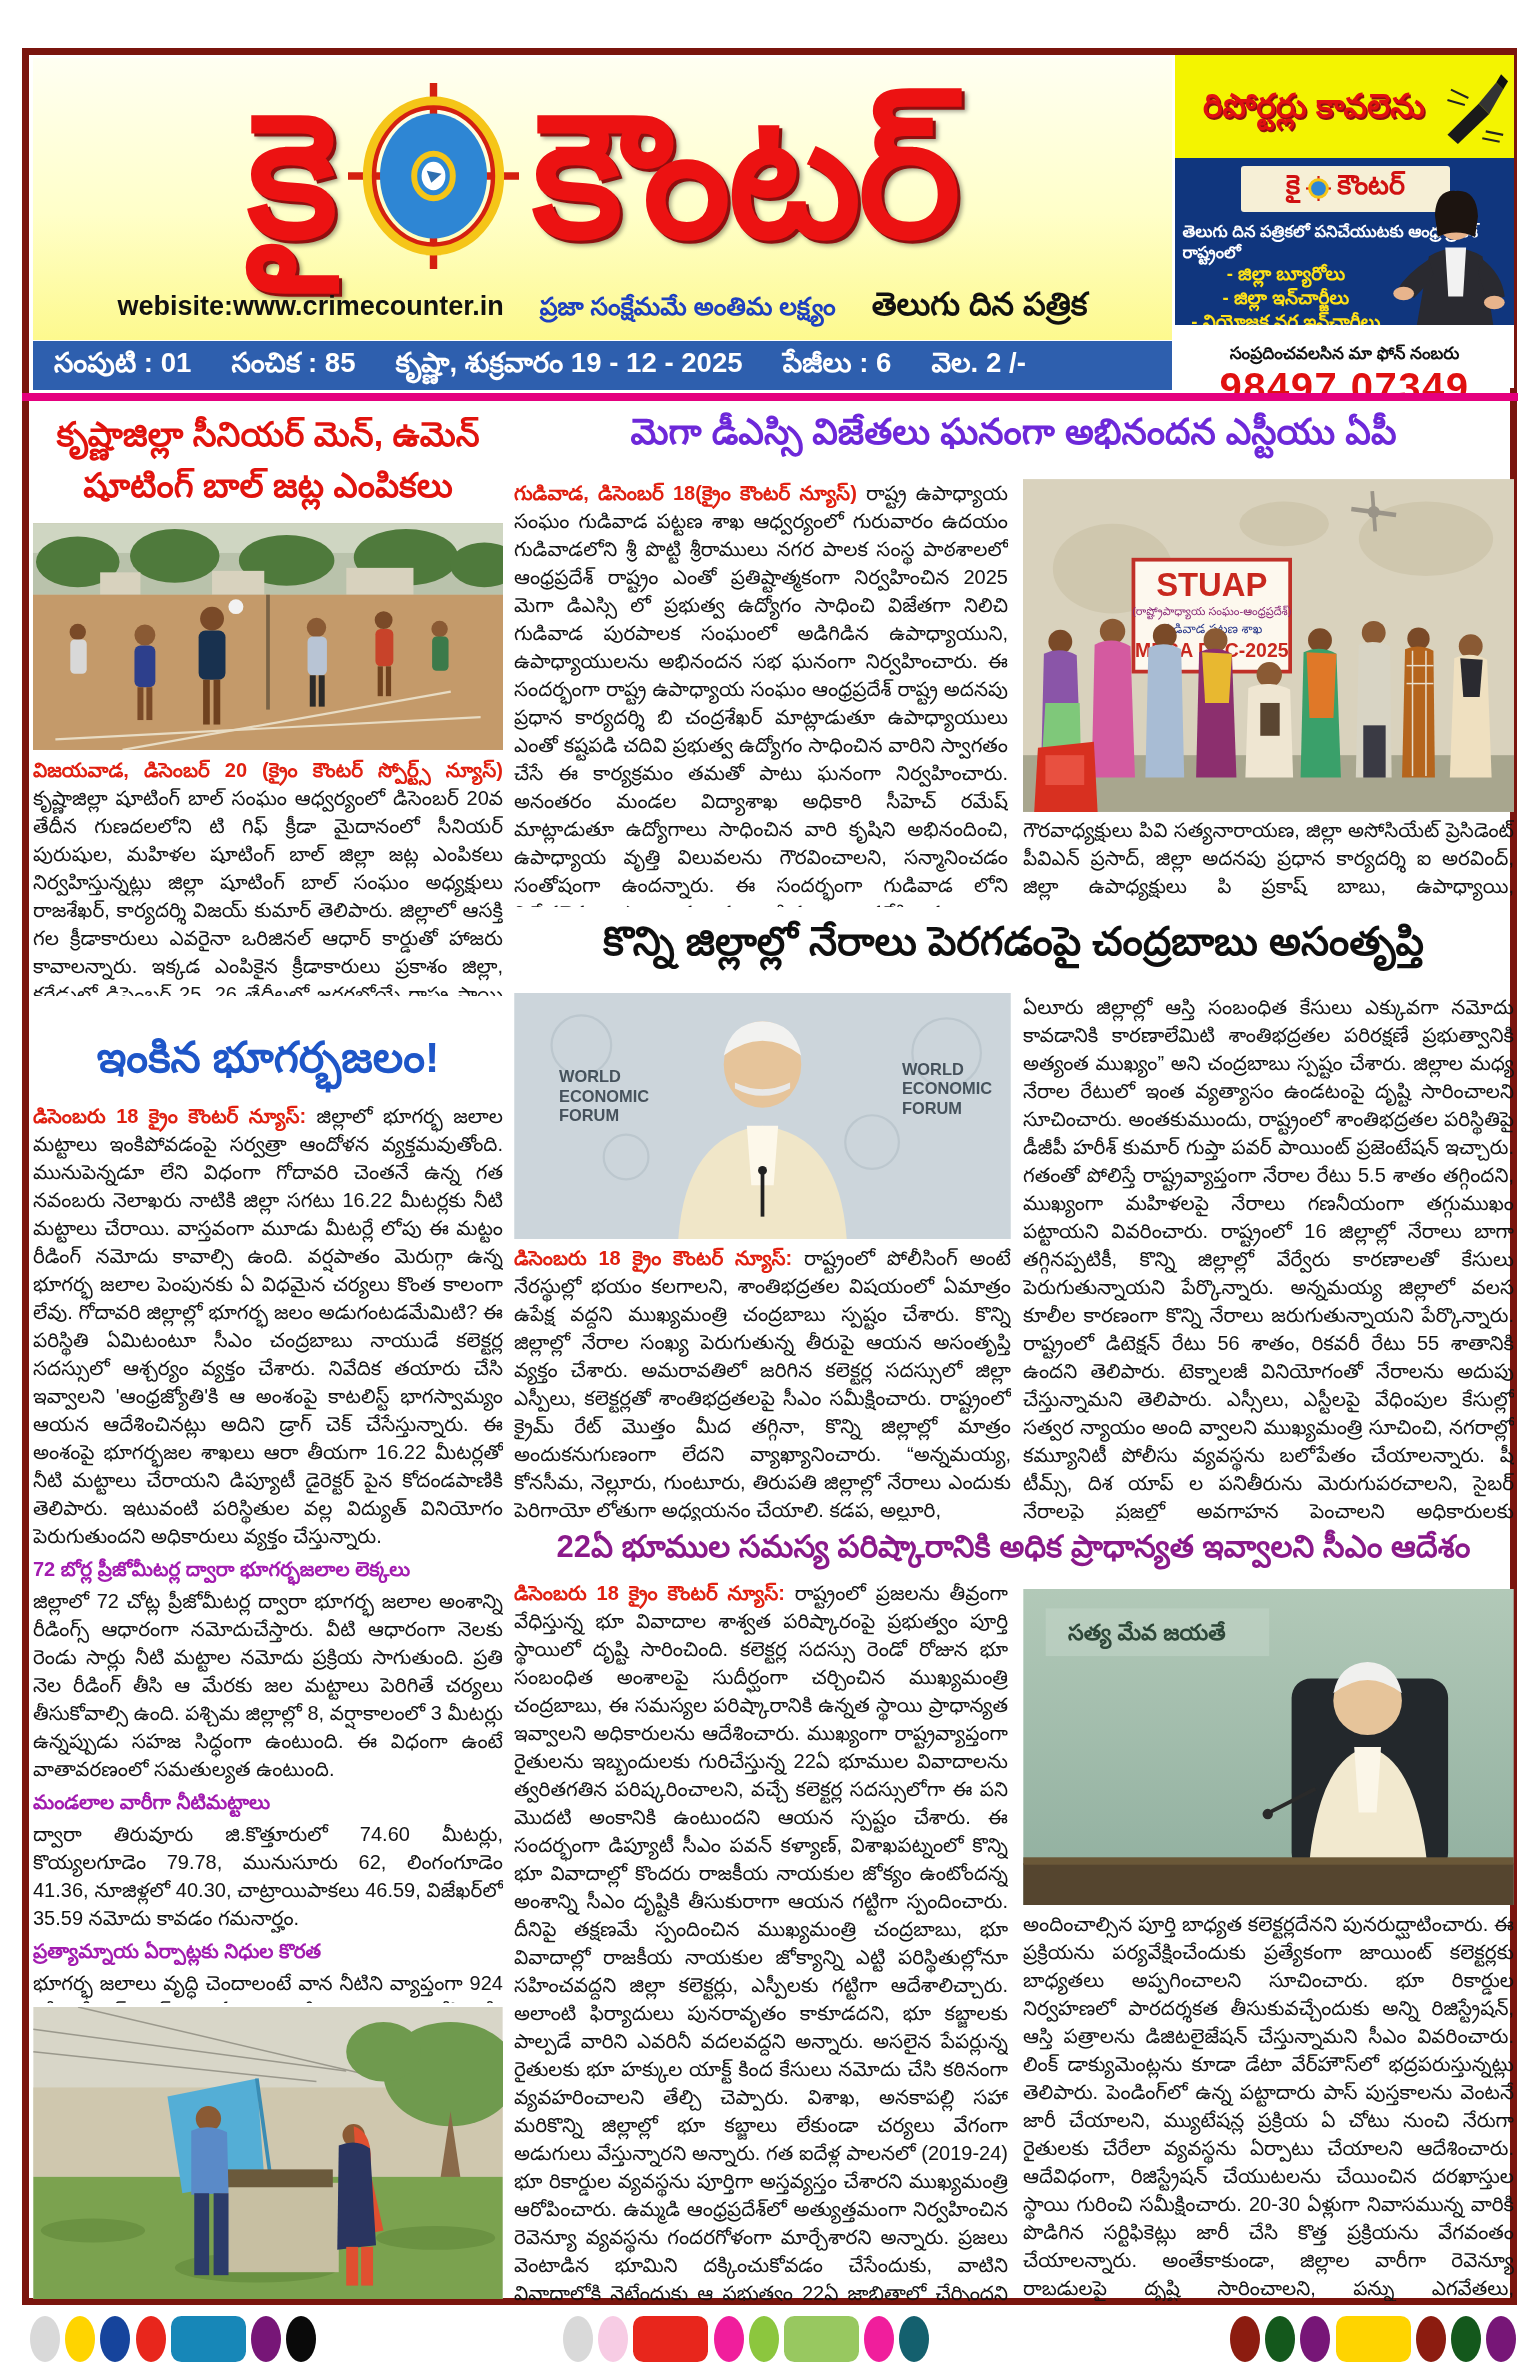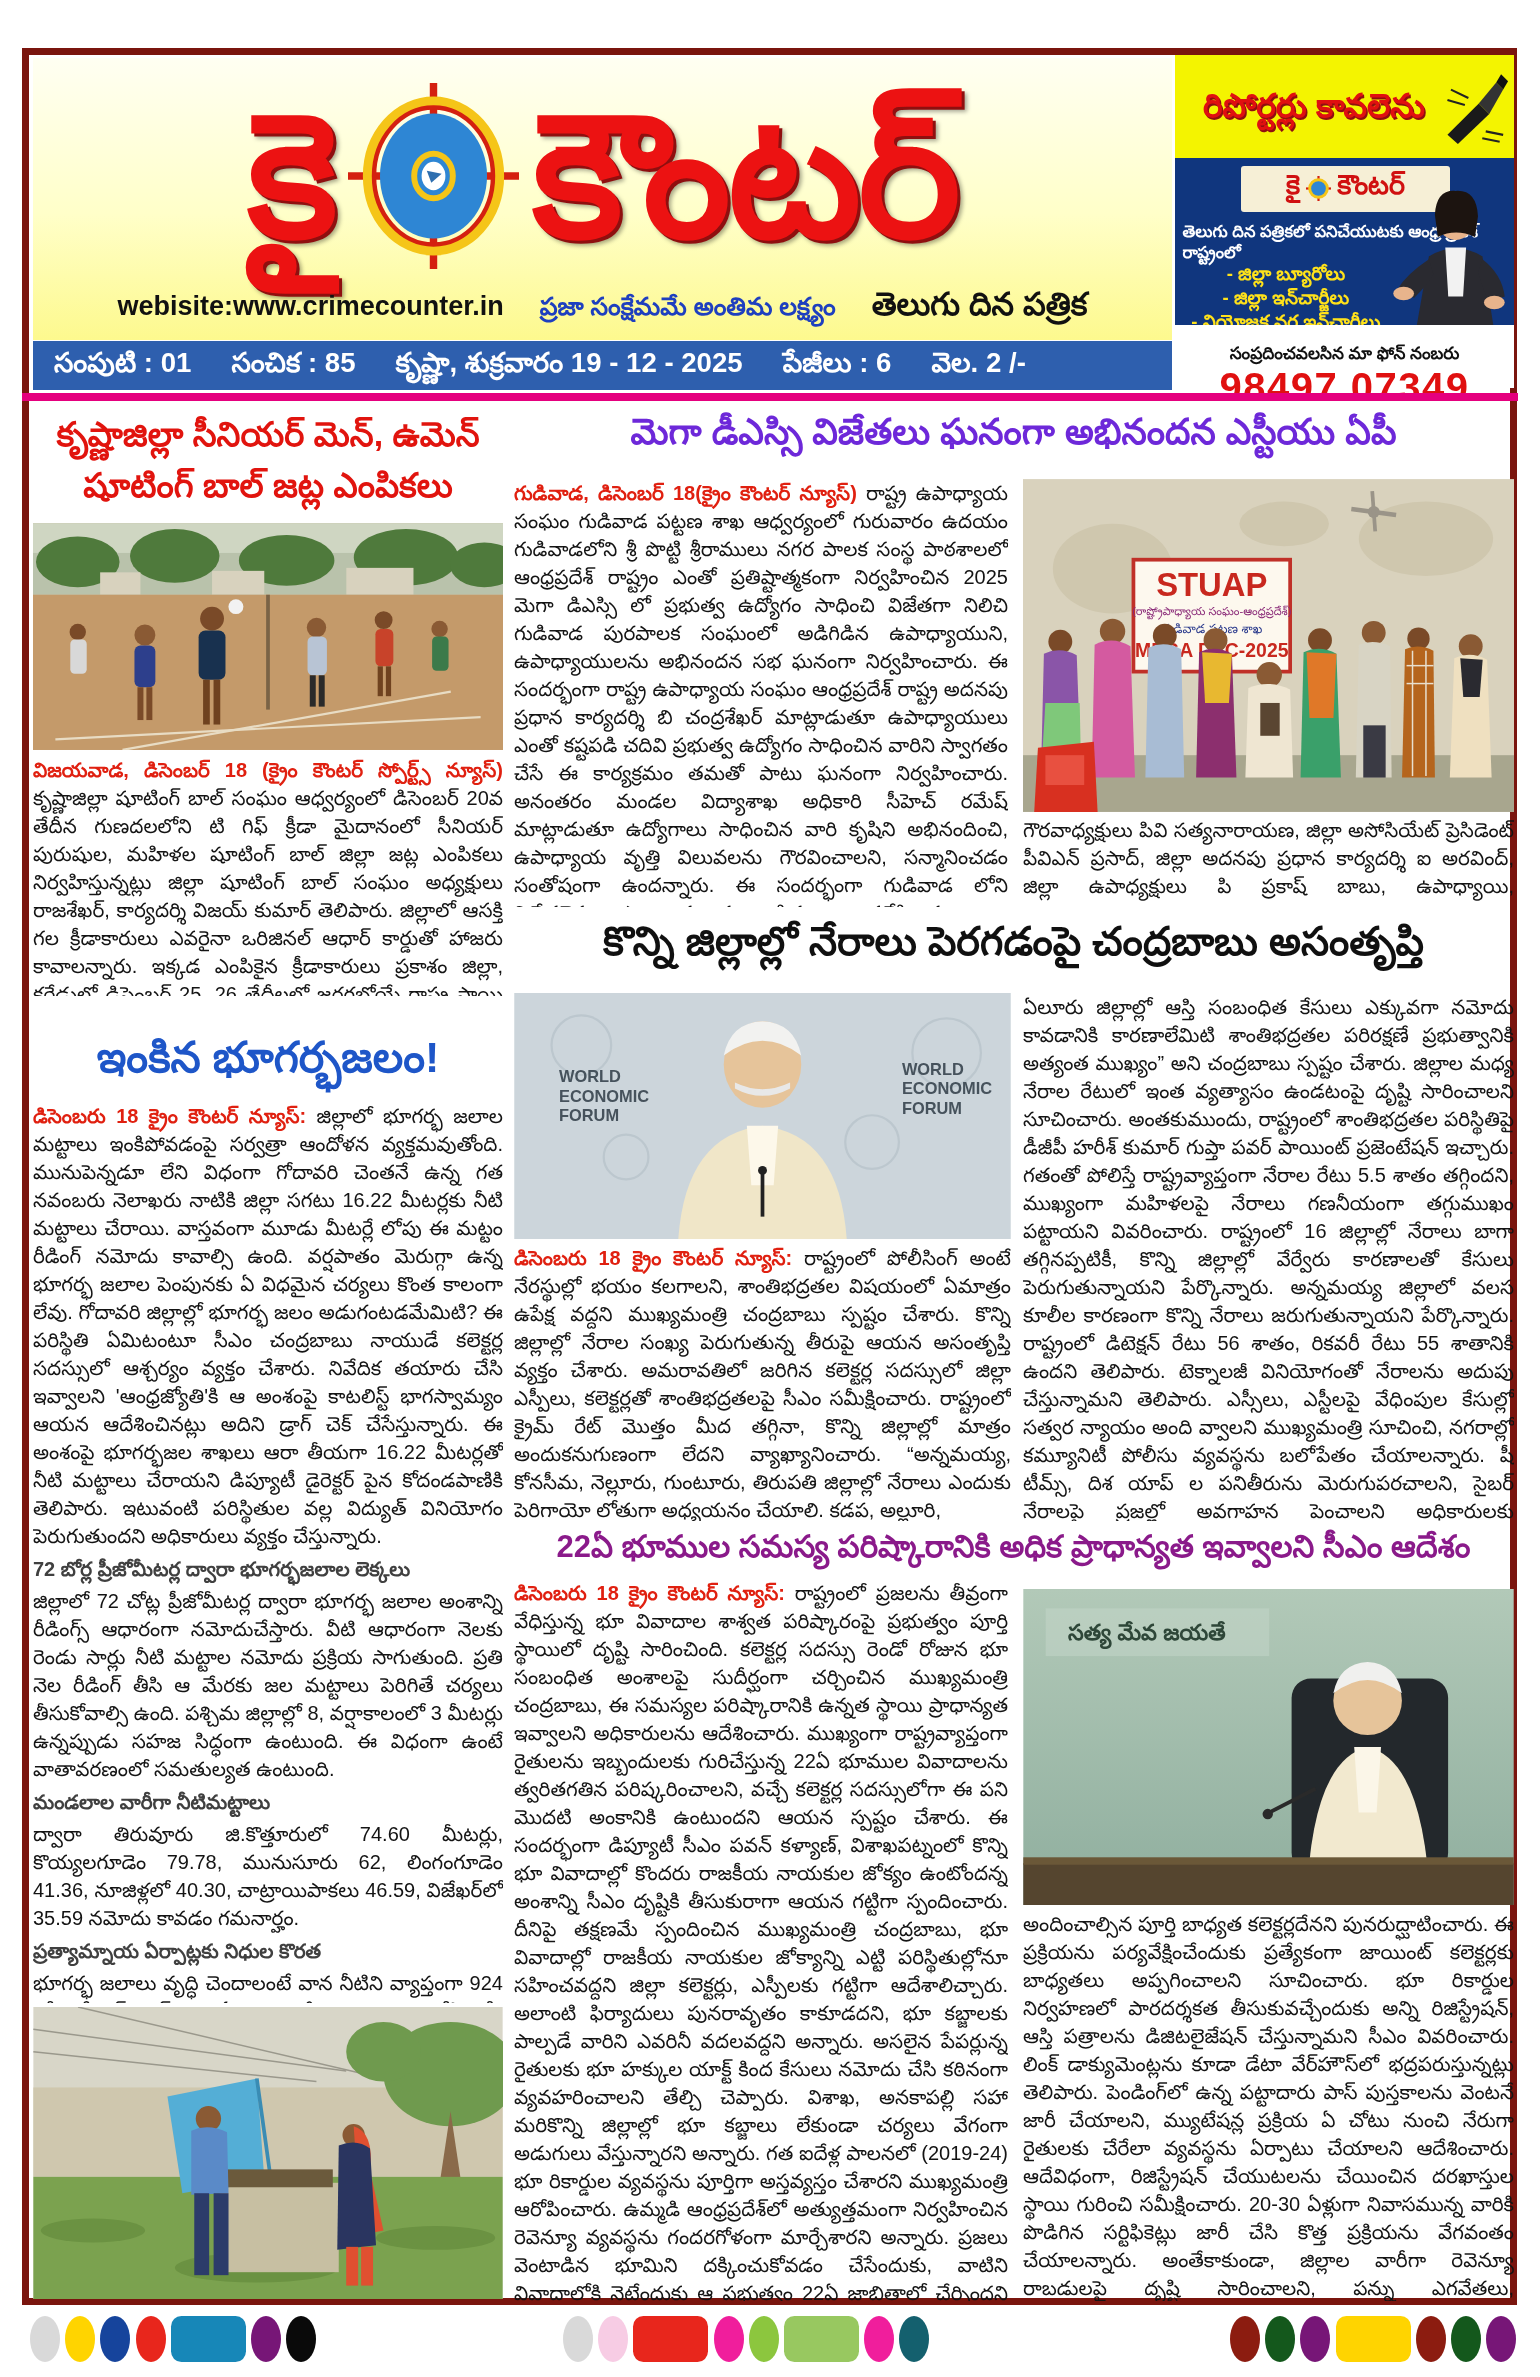--- a/index.html
+++ b/index.html
@@ -37,21 +37,21 @@
   .hl{font-weight:bold;text-align:center;line-height:1.5;}
   .hl-red{color:#e1140e;font-size:34px;}
   .hl-blue{color:#6d28d9;font-size:36px;line-height:1.2;}
   .hl-black{color:#101010;font-size:40px;line-height:1.2;}
   .hl-purple{color:#8a1a8a;font-size:31px;line-height:1.2;}
   .hl-blue2{color:#1e56c8;font-size:43px;line-height:1.2;}
   
   .btxt{font-size:20px;line-height:1.40;text-align:justify;color:#141414;overflow:hidden;}
   .btxt p{margin:0 0 4.5px 0;}
   .lead{color:#e02010;font-weight:bold;}
-  .subhead{font-weight:bold;color:#404040;}
+  .subhead{font-weight:bold;color:#a21caf;}
   
   .photo{display:block;}
   
   .dots-group{position:absolute;top:2316px;height:46px;display:flex;align-items:center;gap:5.2px;}
   .dot-e{width:30px;height:46px;border-radius:50%;}
   .dot-r{width:75px;height:46px;border-radius:10.4px;}
 </style>
 </head>
 <body>
 
@@ -182,21 +182,21 @@
         <rect x="462" y="192" width="7" height="40" fill="#6f421f"></rect>
         <rect x="473" y="192" width="7" height="40" fill="#6f421f"></rect>
       <circle cx="545" cy="142" r="11" fill="#8a5a34"></circle>
         <rect x="535" y="152" width="22" height="46" rx="6" fill="#3c7a4a"></rect>
       <circle cx="60" cy="146" r="11" fill="#7a4a28"></circle>
         <rect x="50" y="156" width="22" height="46" rx="6" fill="#d8d8d8"></rect>
     </g>
   </svg>
 
   <div class="abs btxt" style="left:33px;top:756px;width:470px;height:240px;">
-    <p><span class="lead">విజయవాడ, డిసెంబర్ 18 (క్రైం కౌంటర్ స్పోర్ట్స్ న్యూస్)</span>
+    <p><span class="lead">విజయవాడ, డిసెంబర్ 20 (క్రైం కౌంటర్ స్పోర్ట్స్ న్యూస్)</span>
        <span>కృష్ణాజిల్లా షూటింగ్ బాల్ సంఘం ఆధ్వర్యంలో డిసెంబర్ 20వ తేదీన గుణదలలోని టి గిఫ్ క్రీడా మైదానంలో సీనియర్ పురుషుల, మహిళల షూటింగ్ బాల్ జిల్లా జట్ల ఎంపికలు నిర్వహిస్తున్నట్లు జిల్లా షూటింగ్ బాల్ సంఘం అధ్యక్షులు రాజశేఖర్, కార్యదర్శి విజయ్ కుమార్ తెలిపారు. జిల్లాలో ఆసక్తి గల క్రీడాకారులు ఎవరైనా ఒరిజినల్ ఆధార్ కార్డుతో హాజరు కావాలన్నారు. ఇక్కడ ఎంపికైన క్రీడాకారులు ప్రకాశం జిల్లా, కరేడులో డిసెంబర్ 25, 26 తేదీలలో జరగబోయే రాష్ట్ర స్థాయి షూటింగ్ బాల్ పోటీలలో కృష్ణా జిల్లా షూటింగ్ బాల్ జట్టుకు ప్రాతినిత్యం వహిస్తారని అన్నారు.</span></p>
   </div>
 
   <div class="abs hl hl-blue2" style="left:33px;top:1032px;width:470px;">ఇంకిన భూగర్భజలం!</div>
 
   <div class="abs btxt" style="left:33px;top:1102px;width:470px;height:901px;">
     <p><span class="lead">డిసెంబరు 18 క్రైం కౌంటర్ న్యూస్:</span>
        <span>జిల్లాలో భూగర్భ జలాల మట్టాలు ఇంకిపోవడంపై సర్వత్రా ఆందోళన వ్యక్తమవుతోంది. మునుపెన్నడూ లేని విధంగా గోదావరి చెంతనే ఉన్న గత నవంబరు నెలాఖరు నాటికి జిల్లా సగటు 16.22 మీటర్లకు నీటి మట్టాలు చేరాయి. వాస్తవంగా మూడు మీటర్లే లోపు ఈ మట్టం రీడింగ్ నమోదు కావాల్సి ఉంది. వర్షపాతం మెరుగ్గా ఉన్న భూగర్భ జలాల పెంపునకు ఏ విధమైన చర్యలు కొంత కాలంగా లేవు. గోదావరి జిల్లాల్లో భూగర్భ జలం అడుగంటడమేమిటి? ఈ పరిస్థితి ఏమిటంటూ సీఎం చంద్రబాబు నాయుడే కలెక్టర్ల సదస్సులో ఆశ్చర్యం వ్యక్తం చేశారు. నివేదిక తయారు చేసి ఇవ్వాలని 'ఆంధ్రజ్యోతి'కి ఆ అంశంపై కాటలిస్ట్ భాగస్వామ్యం ఆయన ఆదేశించినట్లు అదిని డ్రాగ్ చెక్ చేసేస్తున్నారు. ఈ అంశంపై భూగర్భజల శాఖలు ఆరా తీయగా 16.22 మీటర్లతో నీటి మట్టాలు చేరాయని డిప్యూటీ డైరెక్టర్ పైన కోదండపాణికి తెలిపారు. ఇటువంటి పరిస్థితుల వల్ల విద్యుత్ వినియోగం పెరుగుతుందని అధికారులు వ్యక్తం చేస్తున్నారు.</span></p>
     <p class="subhead">72 బోర్ల ప్రీజోమీటర్ల ద్వారా భూగర్భజలాల లెక్కలు</p>
     <p>జిల్లాలో 72 చోట్ల ప్రీజోమీటర్ల ద్వారా భూగర్భ జలాల అంశాన్ని రీడింగ్స్ ఆధారంగా నమోదుచేస్తారు. వీటి ఆధారంగా నెలకు రెండు సార్లు నీటి మట్టాల నమోదు ప్రక్రియ సాగుతుంది. ప్రతి నెల రీడింగ్ తీసి ఆ మేరకు జల మట్టాలు పెరిగితే చర్యలు తీసుకోవాల్సి ఉంది. పశ్చిమ జిల్లాల్లో 8, వర్షాకాలంలో 3 మీటర్లు ఉన్నప్పుడు సహజ సిద్ధంగా ఉంటుంది. ఈ విధంగా ఉంటే వాతావరణంలో సమతుల్యత ఉంటుంది.</p>

